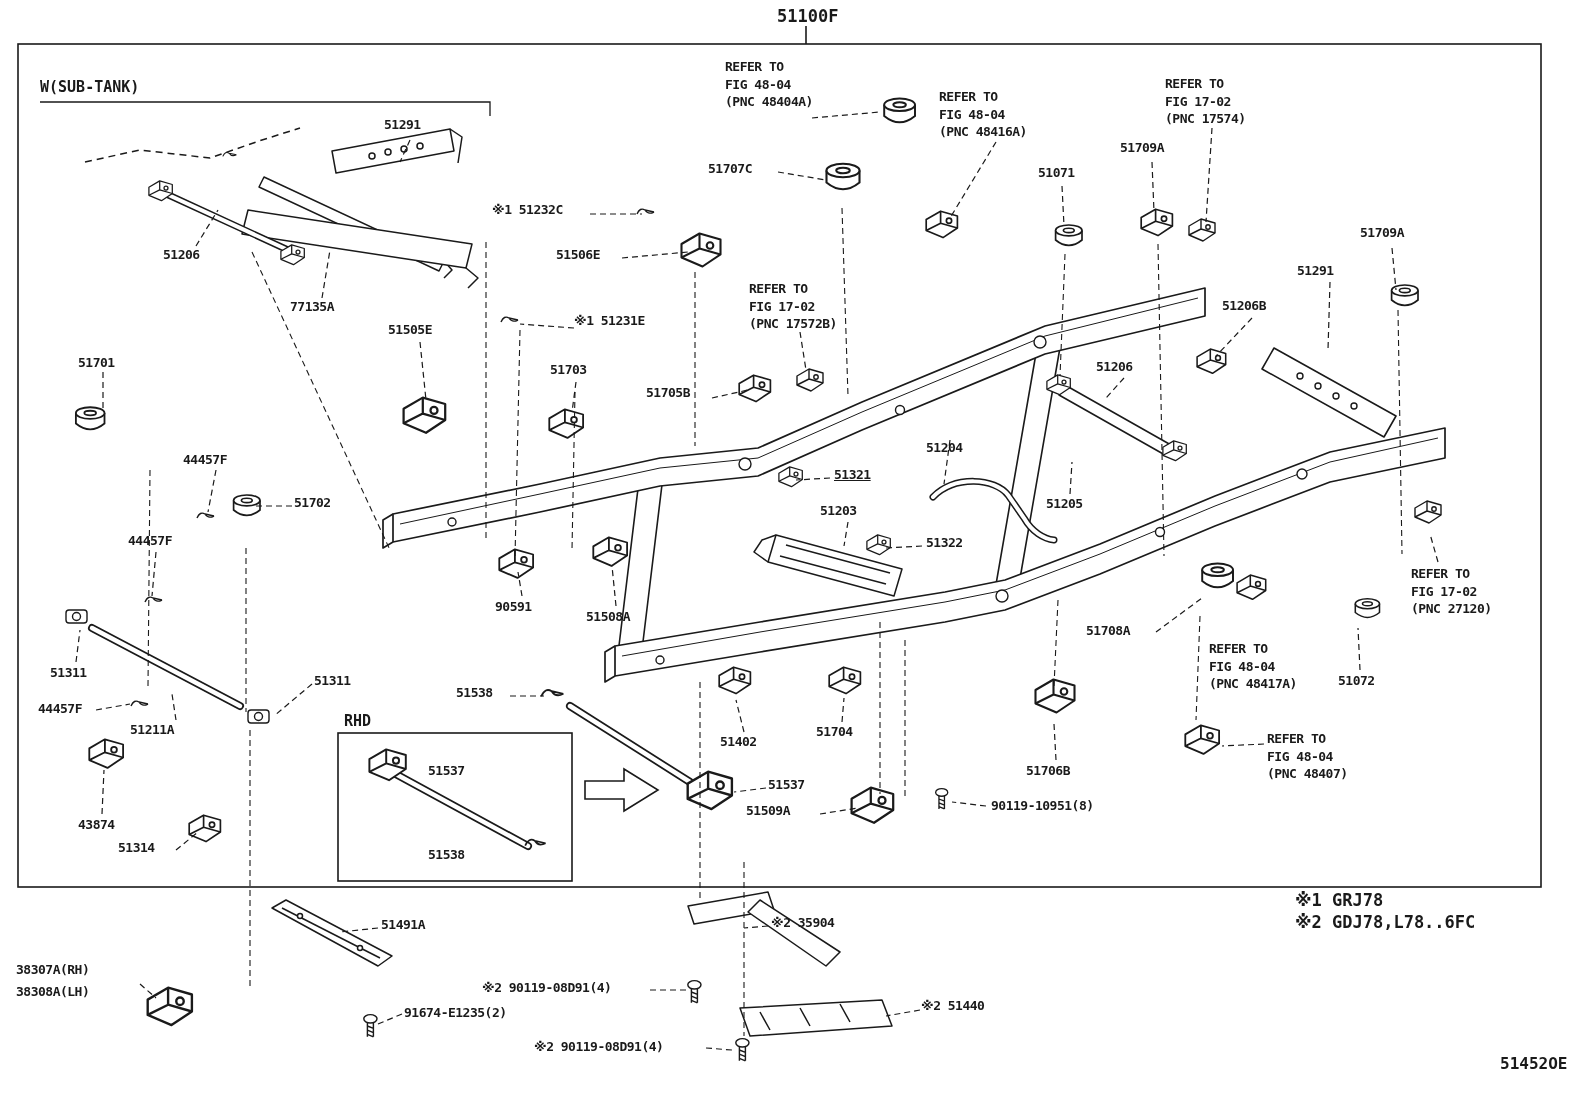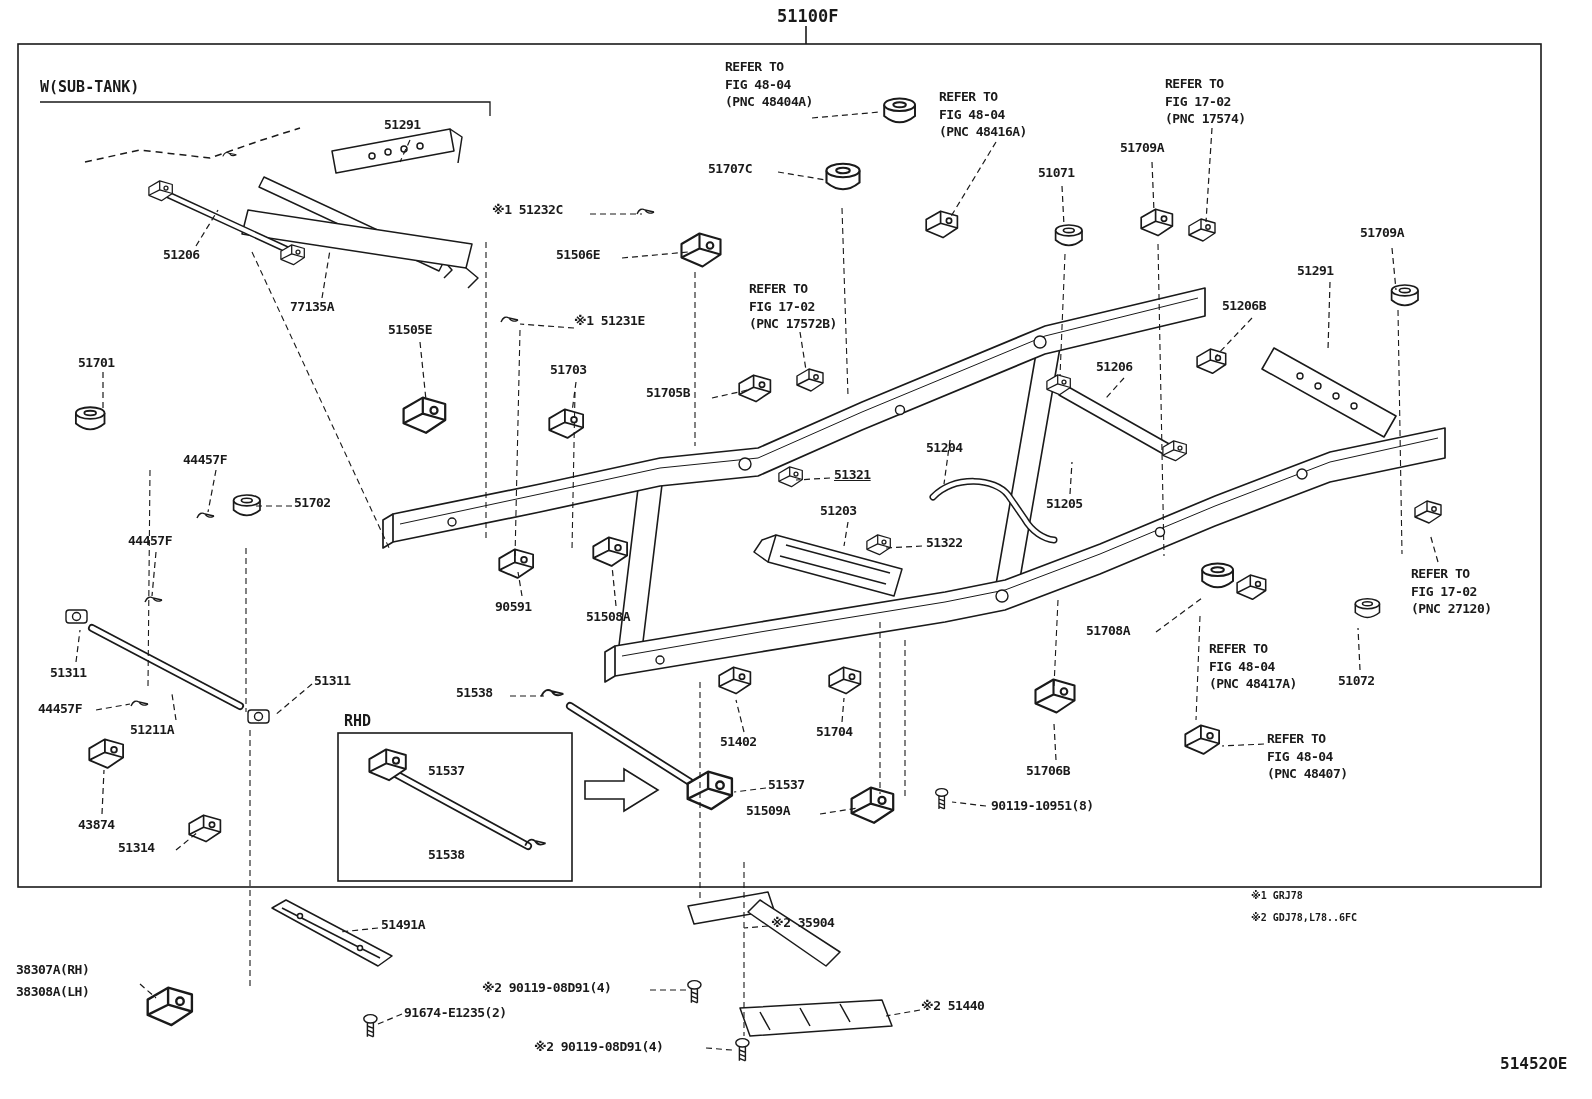--- a/index.html
+++ b/index.html
@@ -11,21 +11,21 @@
   }
   .canvas svg.art { position: absolute; left: 0; top: 0; }
   .part-label, .ref-block, .diagram-title, .subtank-label, .rhd-label, .note, .doc-code {
     position: absolute; font-weight: bold; white-space: nowrap; color: #1a1a1a;
   }
   .part-label  { font-size: 13px; line-height: 1; letter-spacing: -0.5px; }
   .ref-block   { font-size: 13px; line-height: 1.36; letter-spacing: -0.5px; }
   .diagram-title { left: 777px; top: 6px;  font-size: 17px; }
   .subtank-label { left: 40px;  top: 78px; font-size: 15px; }
   .rhd-label     { left: 344px; top: 712px; font-size: 15px; }
-  .note          { font-size: 10px; }
+  .note          { font-size: 17px; margin-left: 44px; }
   .note-1        { left: 1251px; top: 890px; }
   .note-2        { left: 1251px; top: 912px; }
   .doc-code      { left: 1484px; top: 1054px; font-size: 16px; margin-left: 16px; }
   #label-layer { position: absolute; inset: 0; }
 </style>
 </head>
 <body>
 
 <div class="canvas">
 

